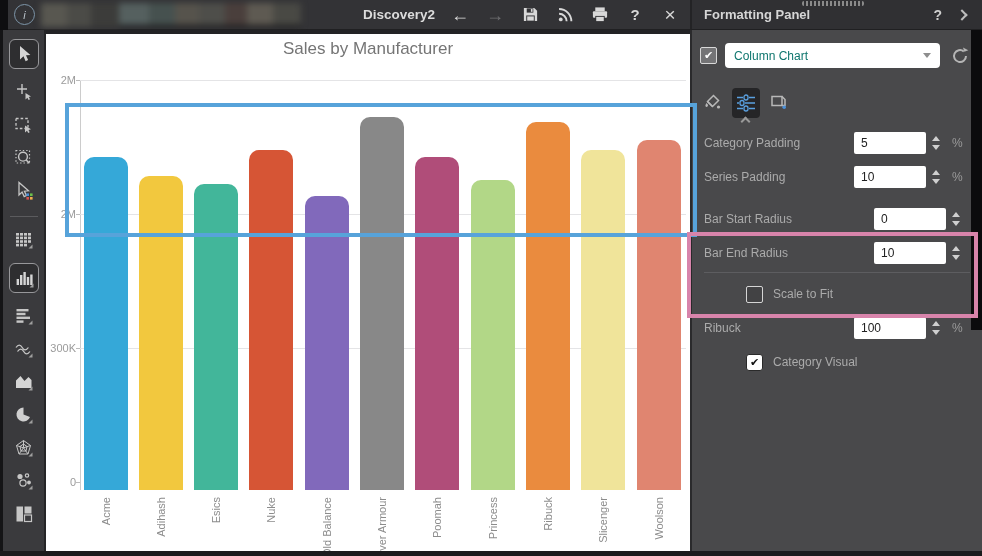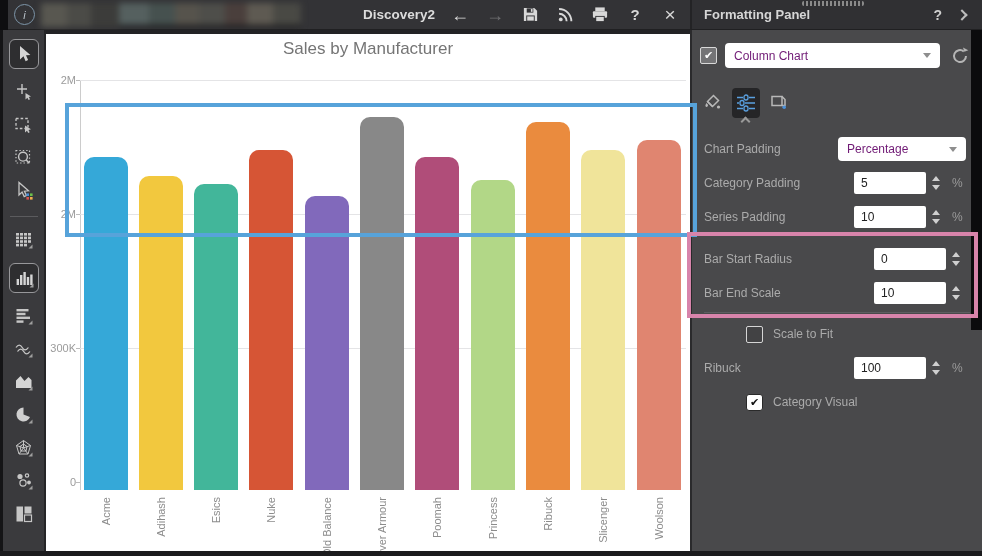--- a/index.html
+++ b/index.html
@@ -56,21 +56,21 @@
   
   .format-panel{position:absolute;left:690px;top:30px;width:292px;height:521px;background:#49494b;border-left:2px solid #2a2a2c;}
   .right-black-strip{position:absolute;right:0;top:0;width:11px;height:300px;background:#0b0b0d;}
 
   .chart-type-row{display:flex;align-items:center;margin:13px 12px 0 8px;height:25px;gap:8px;}
   .cb{width:17px;height:17px;border-radius:2px;display:flex;align-items:center;justify-content:center;
       font-size:11px;line-height:1;flex:0 0 auto;}
   .cb.gray{background:#747476;border:1px solid #d9d9d9;color:#ffffff;}
   .cb.empty{background:#424244;border:1px solid #d5d5d5;}
   .cb.white{background:#ffffff;border:1px solid #2a2a2a;color:#111111;border-radius:3px;}
-  .dd{background:#ffffff;border-radius:4px;height:25px;display:flex;align-items:center;padding:0 9px;color:#701a75;font-size:12px;}
+  .dd{background:#ffffff;border-radius:4px;height:25px;display:flex;align-items:center;padding:0 9px;color:#0f766e;font-size:12px;}
   .dd .caret{margin-left:auto;width:0;height:0;border-left:4px solid transparent;border-right:4px solid transparent;border-top:5px solid #8e8e8e;}
   .dd-type{flex:1;max-width:218px;}
   .reset-ic{margin-left:2px;flex:0 0 auto;display:flex;}
 
   .panel-tabs{display:flex;align-items:flex-start;margin:20px 0 0 8px;height:34px;gap:6px;}
   .ptab{width:26px;height:28px;display:flex;align-items:center;justify-content:center;position:relative;}
   .ptab.sel{background:#252527;border-radius:4px;width:28px;height:30px;}
   .tab-caret{position:absolute;left:10px;bottom:-7px;width:7px;height:7px;border-top:2px solid #9a9a9a;border-left:2px solid #9a9a9a;transform:rotate(45deg);}
 
   .p-row{display:flex;align-items:center;height:26px;margin:8px 16px 0 12px;}
@@ -394,29 +394,20 @@
       <div class="ptab">
         <svg width="20" height="20" viewBox="0 0 20 20">
             <path d="M3 4.5 h10 v9 h-10 Z" fill="none" stroke="#b8b8b8" stroke-width="1.5"></path>
             <path d="M13 4.5 l3 3 v6 h-3" fill="none" stroke="#b8b8b8" stroke-width="1.5"></path>
             <circle cx="15.2" cy="15.2" r="1.8" fill="#4a90d9"></circle>
           </svg>
       </div>
     </div>
 
     <div id="panel-fields">
-        <div class="p-row first">
-          <div class="p-label">Chart Padding</div>
-          <div class="ctrl">
-            <div class="dd dd-small">
-              <span>Percentage</span>
-              <div class="caret"></div>
-            </div>
-          </div>
-        </div>
         <div class="p-row">
           <div class="p-label">Category Padding</div>
           <div class="ctrl">
             <input class="num-input" readonly="" value="5" style="">
             <div class="stepper">
               <div class="st-up"></div>
               <div class="st-dn"></div>
             </div>
             <div class="suffix">%</div>
           </div>
@@ -436,21 +427,21 @@
           <div class="p-label">Bar Start Radius</div>
           <div class="ctrl">
             <input class="num-input" readonly="" value="0" style="">
             <div class="stepper">
               <div class="st-up"></div>
               <div class="st-dn"></div>
             </div>
           </div>
         </div>
         <div class="p-row">
-          <div class="p-label">Bar End Scale</div>
+          <div class="p-label">Bar End Radius</div>
           <div class="ctrl">
             <input class="num-input" readonly="" value="10" style="">
             <div class="stepper">
               <div class="st-up"></div>
               <div class="st-dn"></div>
             </div>
           </div>
         </div>
         <div class="p-divider"></div>
         <div class="p-row cb-row">

